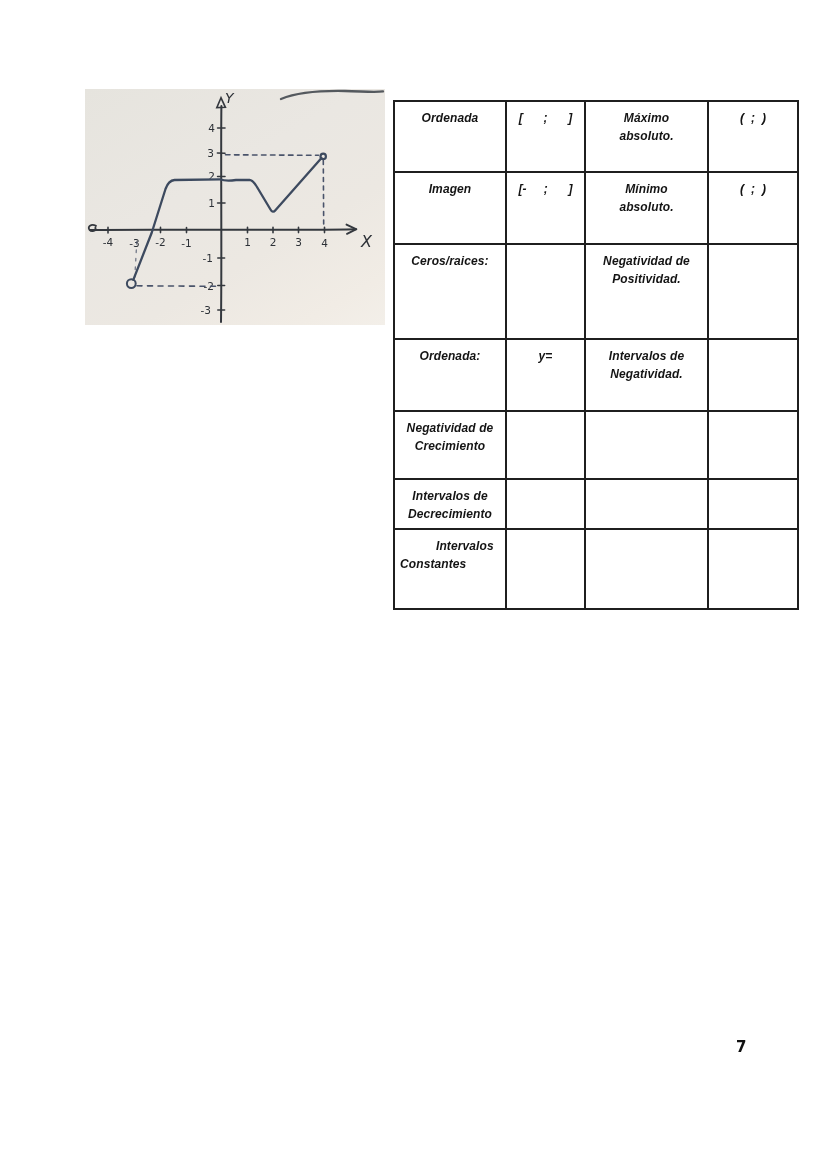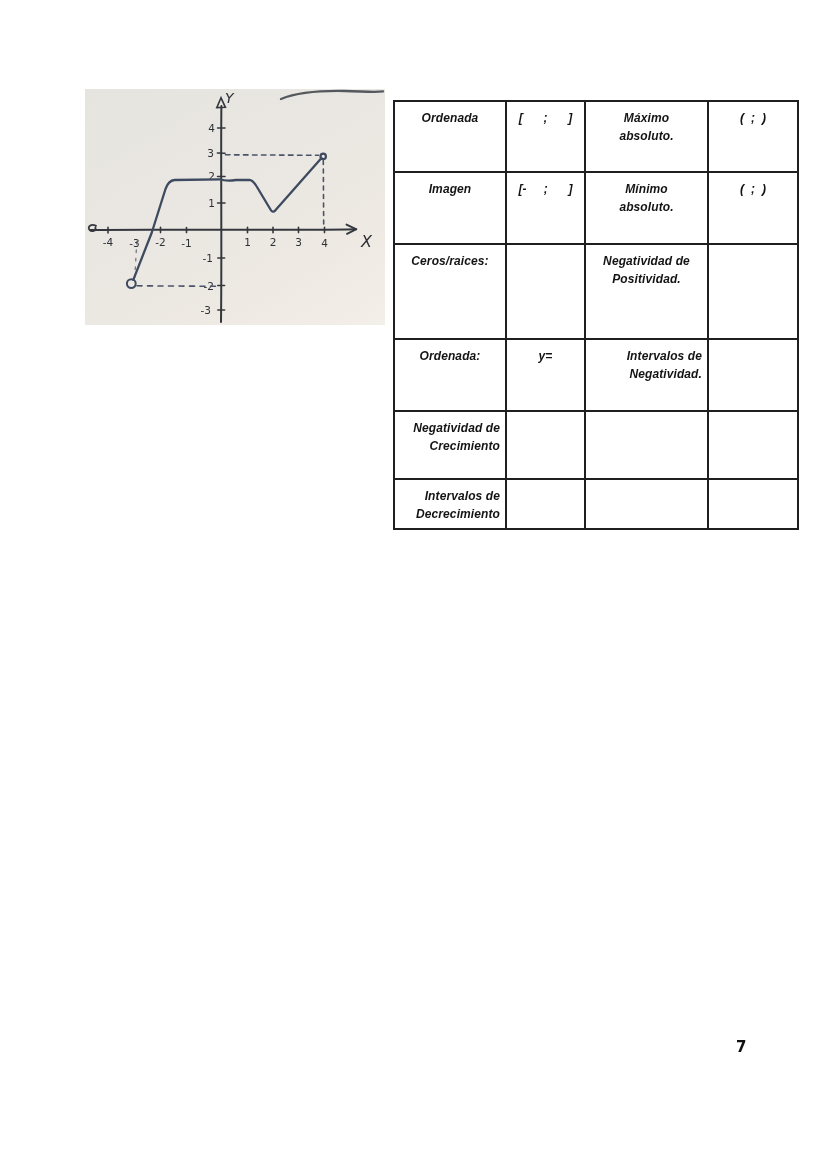--- a/index.html
+++ b/index.html
@@ -24,21 +24,21 @@
   }
   table.wtable td {
     border:2px solid #1f1f1f; vertical-align:top;
     padding:7px 5px 0 5px;
     font-family:"Liberation Sans", sans-serif;
     font-weight:bold; font-style:italic;
     font-size:12px; line-height:1.5; color:#141414;
     letter-spacing:0.1px; overflow:hidden;
   }
   td.c  { text-align:center; }
-  td.l  { text-align:right; padding-left:8px; }
+  td.l  { text-align:center; padding-left:8px; }
   td.hang { text-align:left; padding-left:8px; text-indent:36px; }
   td.entry {
     font-weight:normal; font-style:normal; text-align:center;
     font-family:"DejaVu Sans", sans-serif; font-size:11.5px;
     white-space:pre; color:#1a1a1a;
   }
   .nw { display:inline-block; max-width:98px; }
 
   
   .pagenum {
@@ -151,18 +151,24 @@
         <td class="entry"><span></span></td>
         <td class="c"><span></span></td>
         <td class="entry"><span></span></td>
       </tr>
       <tr style="height:50px">
         <td class="l"><span class="nw">Intervalos de Decrecimiento</span></td>
         <td class="entry"><span></span></td>
         <td class="c"><span></span></td>
         <td class="entry"><span></span></td>
       </tr>
+      <tr style="height:80px">
+        <td class="hang"><span>Intervalos Constantes</span></td>
+        <td class="entry"><span></span></td>
+        <td class="c"><span></span></td>
+        <td class="entry"><span></span></td>
+      </tr>
     </tbody>
   </table>
 
   <div class="pagenum">7</div>
 
 </div>
 
 </body></html>

